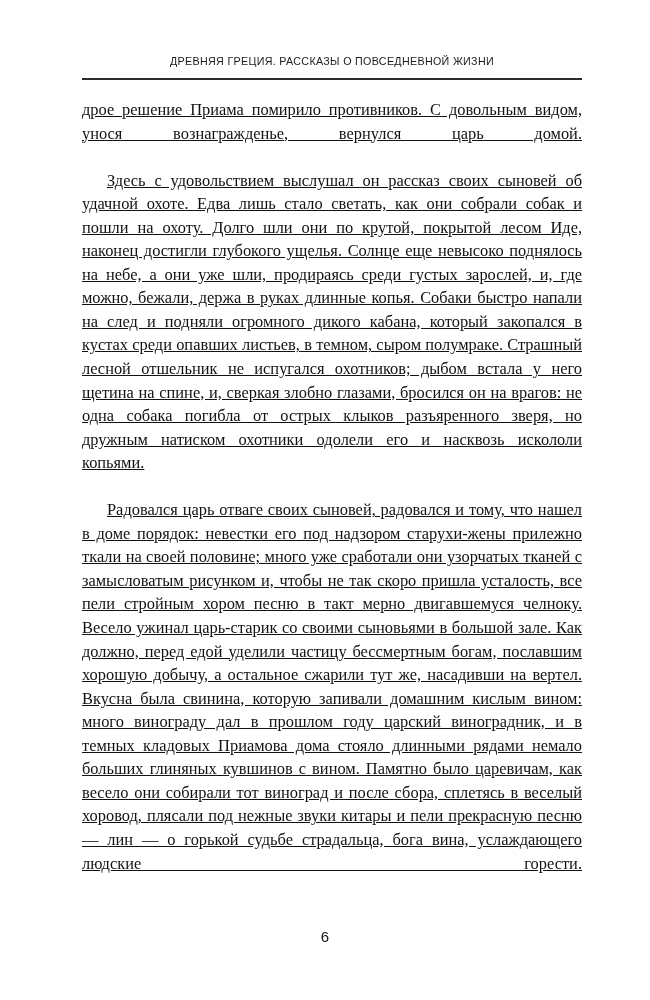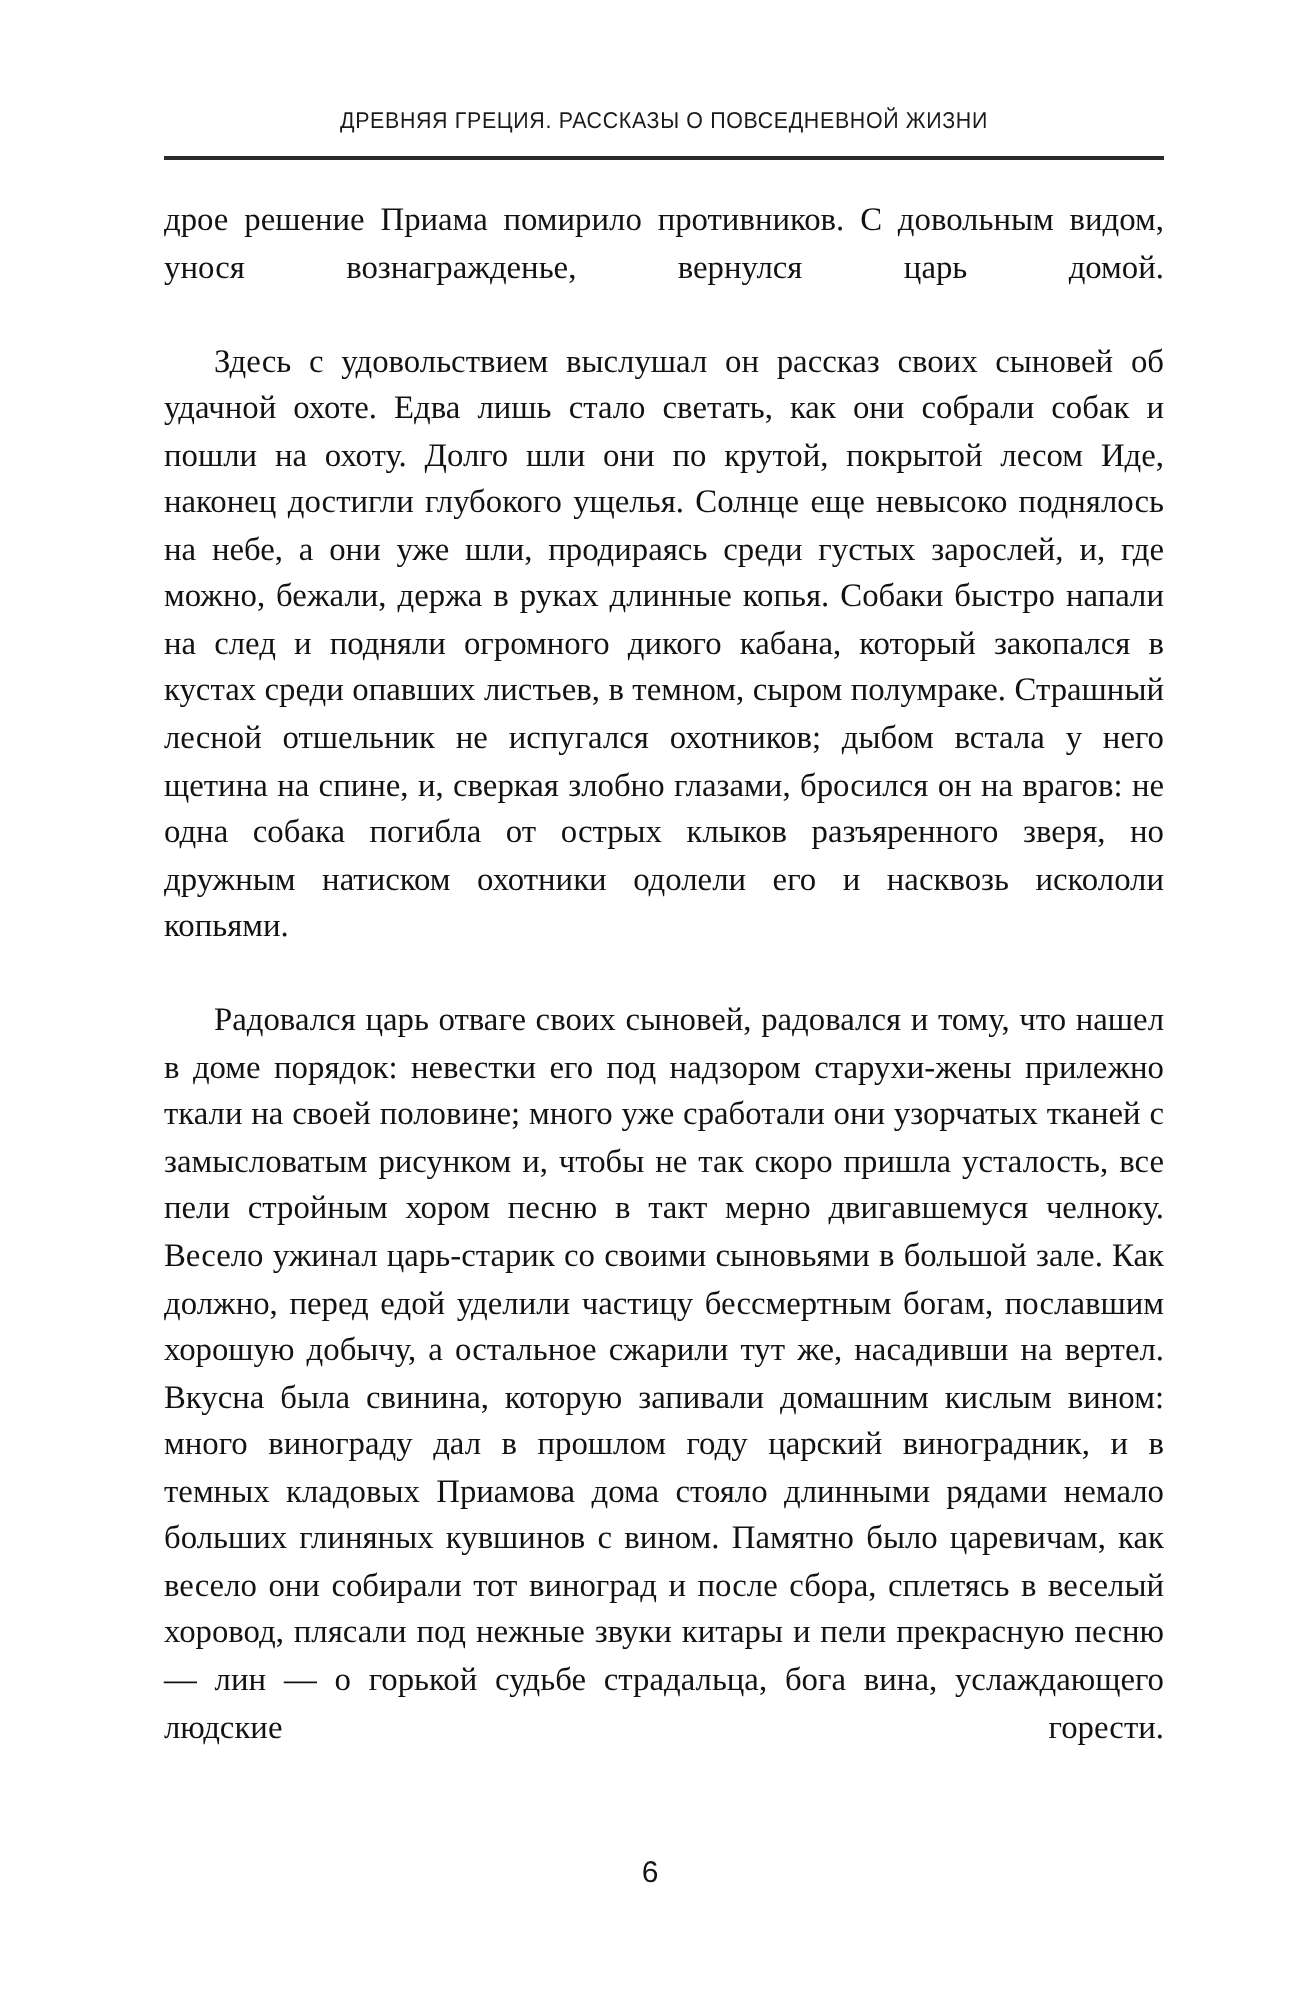--- a/index.html
+++ b/index.html
@@ -55,20 +55,21 @@
     position: absolute;
     left: 82px;
     top: 98px;
     width: 500px;
     font-size: 16.4px;
     line-height: 23.55px;
     text-align: justify;
     text-justify: inter-word;
     color: #121212;
     hyphens: none;
+    text-decoration: underline;
   }
 
   .textblock p {
     margin: 0;
     text-indent: 0;
   }
 
   .textblock p.indented {
     text-indent: 25px;
   }

